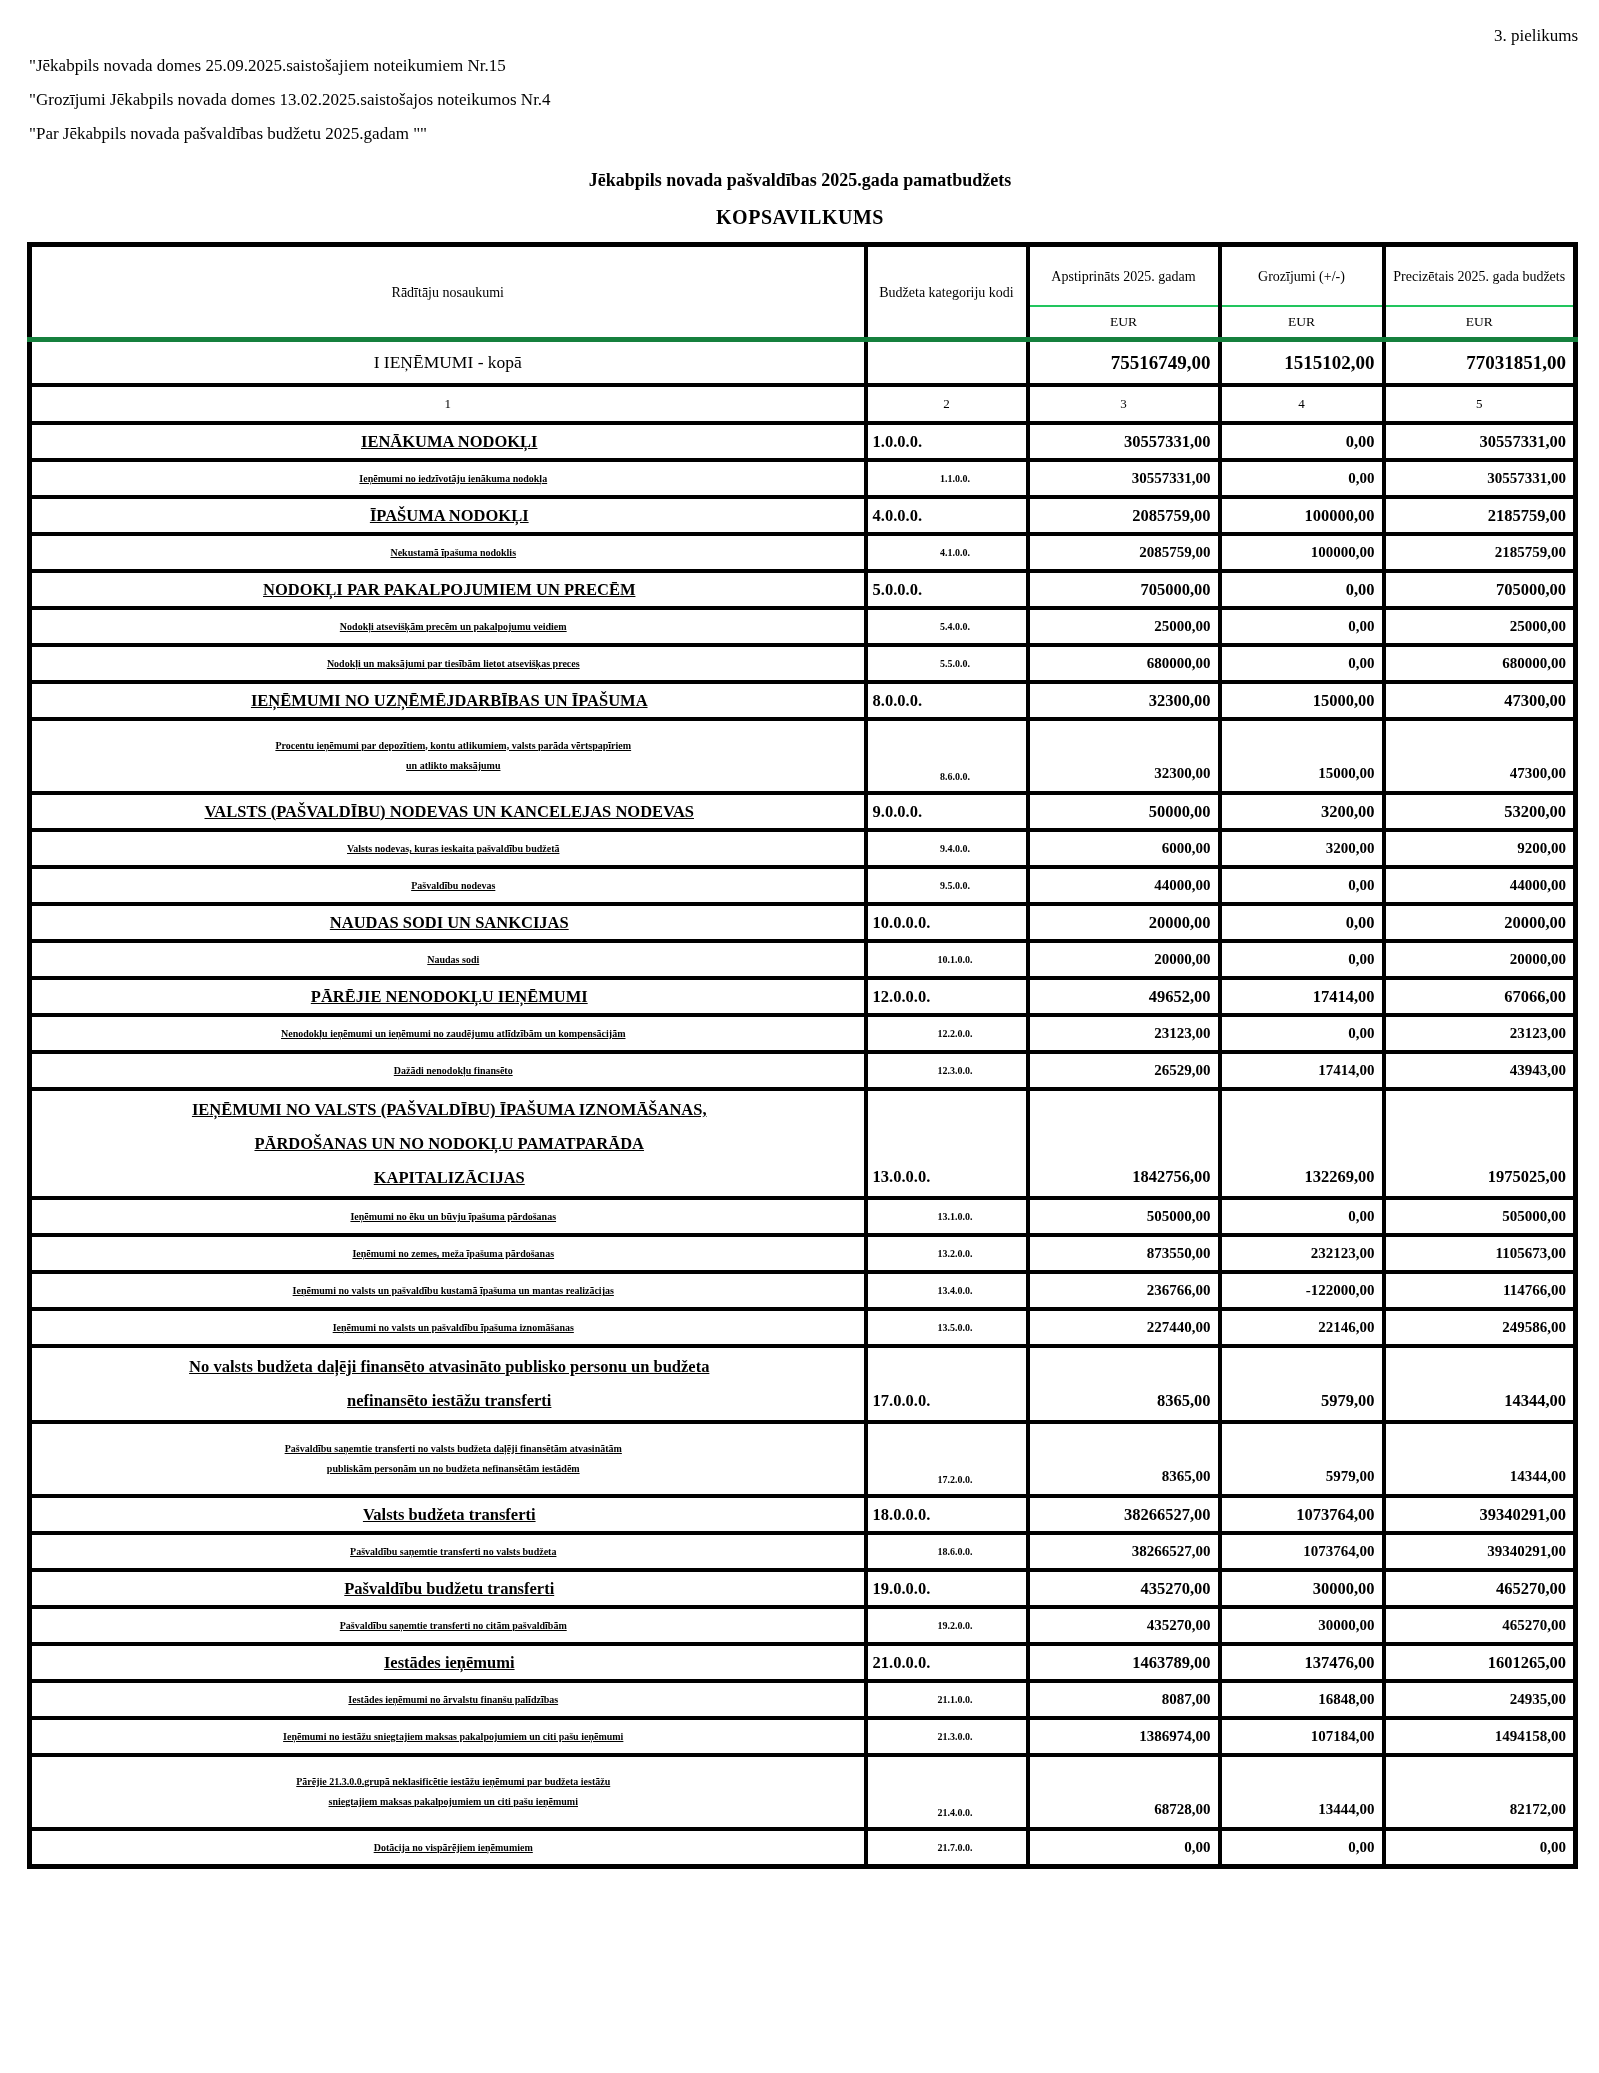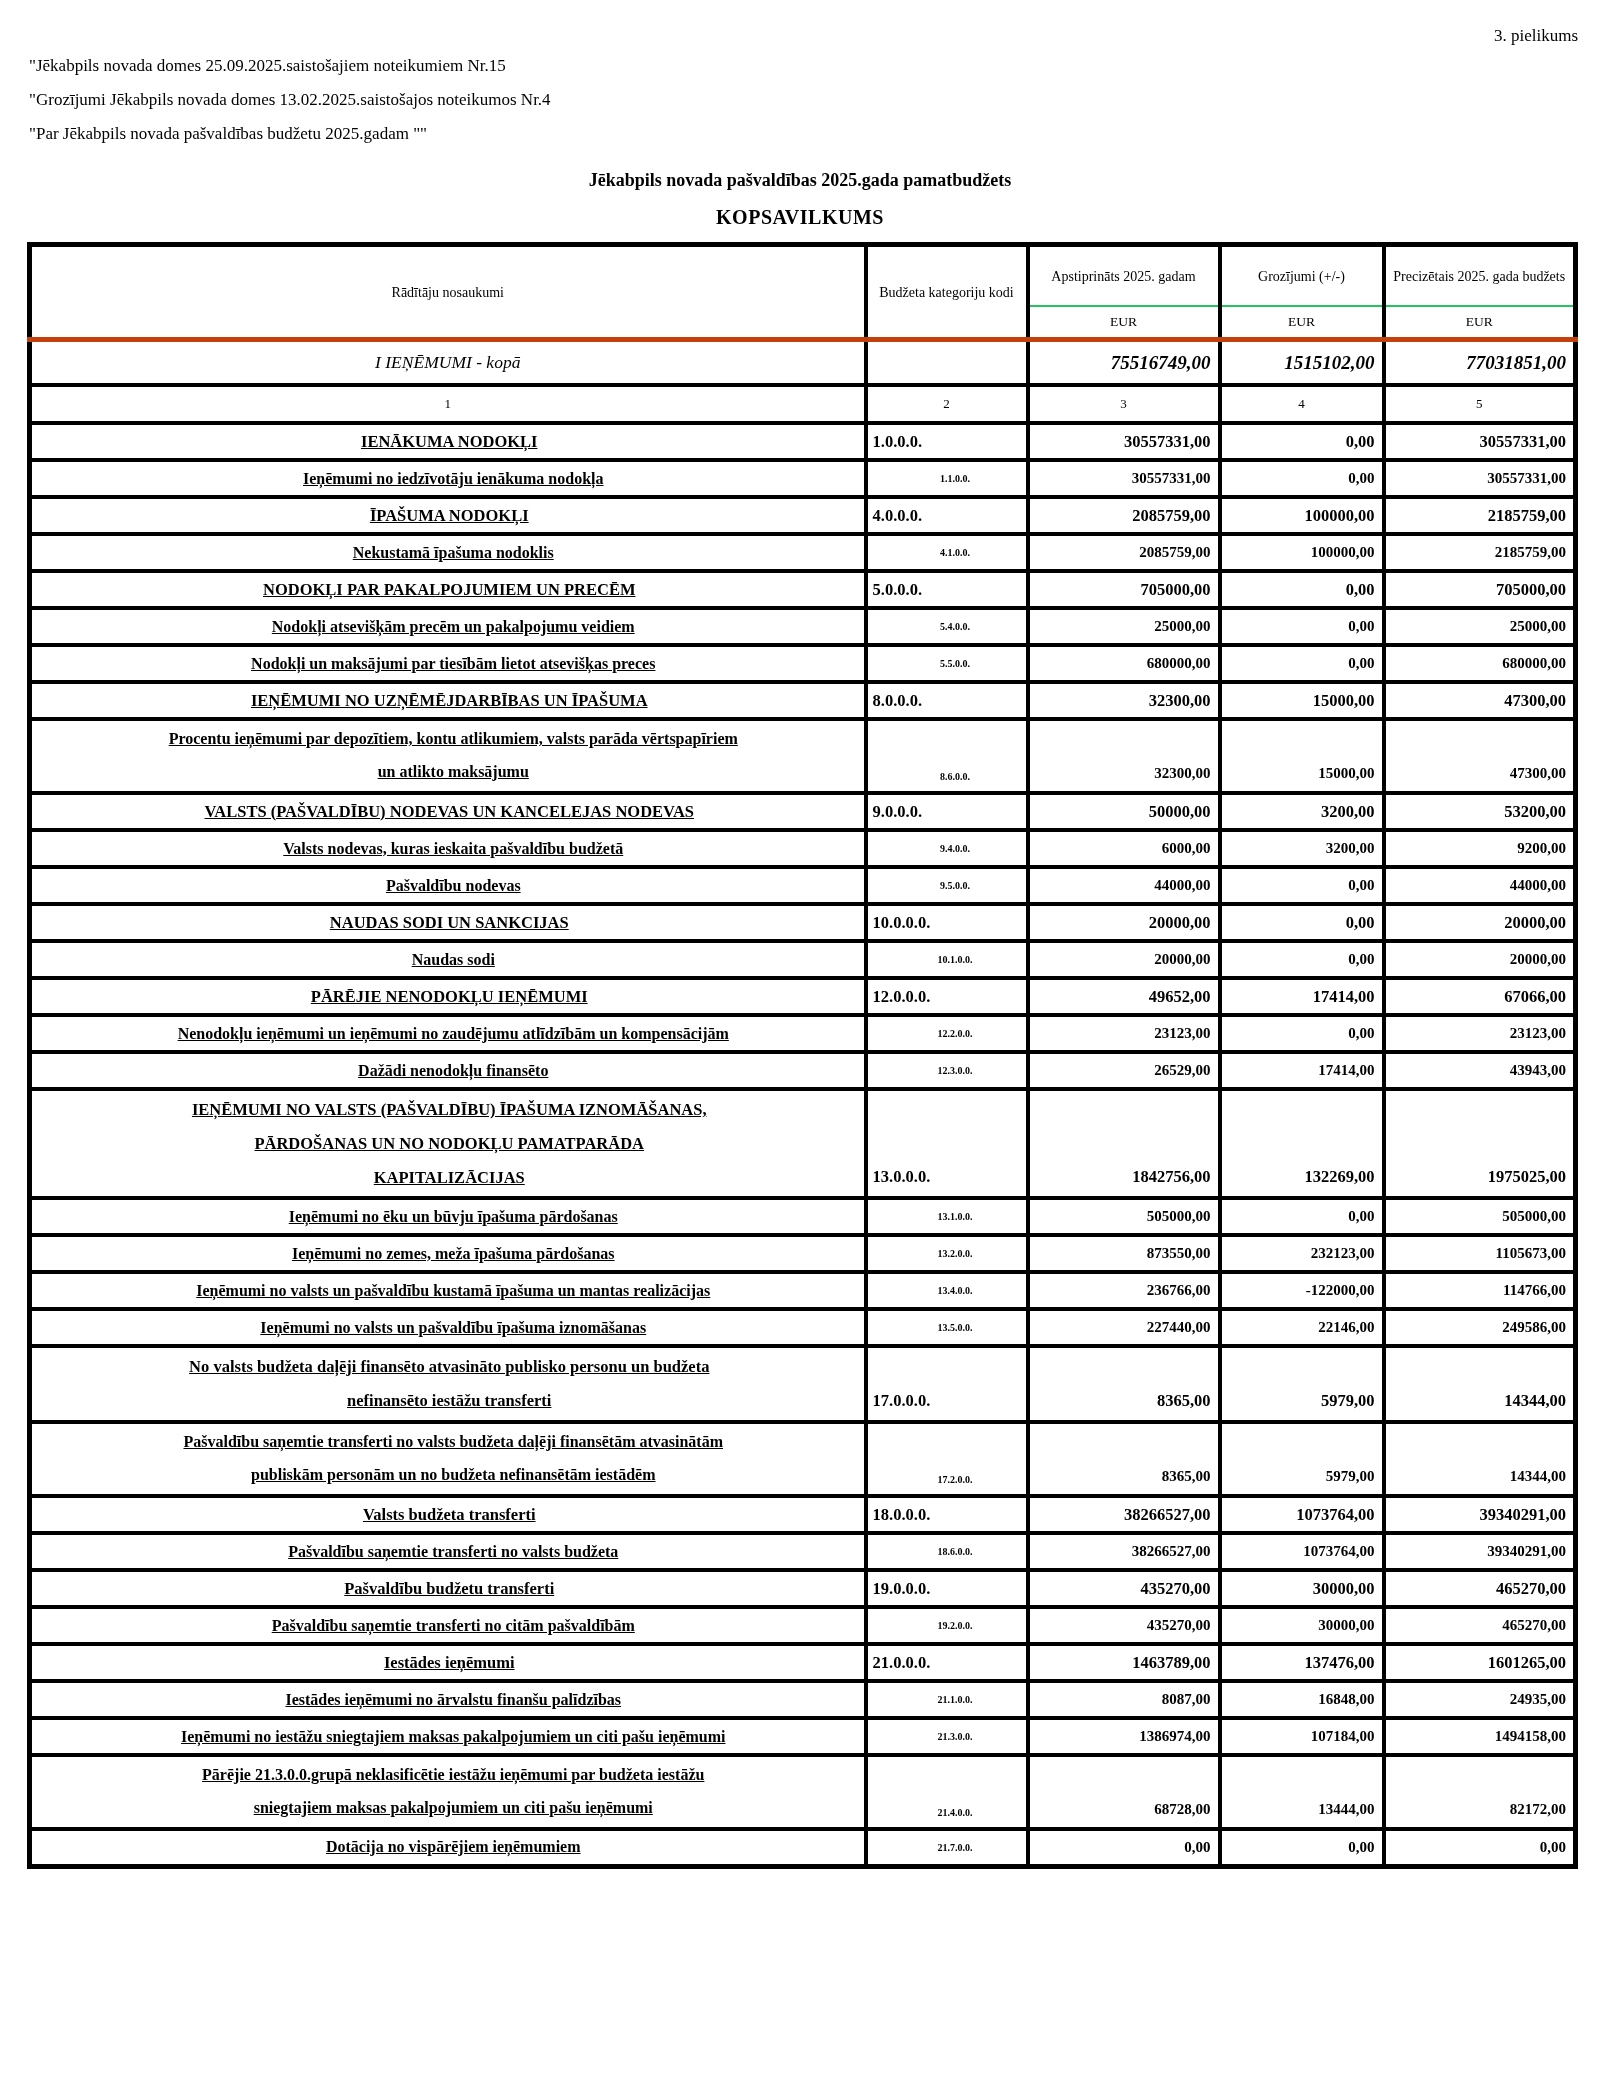--- a/index.html
+++ b/index.html
@@ -30,33 +30,33 @@
   tr.hdr td{
     font-size:14px;font-weight:normal;text-align:center;vertical-align:middle;
     height:54px;line-height:1.5;padding:2px 4px;
   }
   tr.hdr td.split{border-bottom:2px solid #22c55e;}
   tr.eur td{
     border-top:2px solid #000;height:30px;font-size:13.5px;font-weight:normal;
     text-align:center;vertical-align:middle;
   }
   
-  tr.totals td{border-top:5px solid #c2410c;height:41px;vertical-align:middle;font-style:italic;}
+  tr.totals td{border-top:5px solid #15803d;height:41px;vertical-align:middle;}
   tr.totals td.lbl{font-size:17.5px;font-weight:normal;text-align:center;}
   tr.totals td.val{font-size:19px;font-weight:bold;text-align:right;padding-right:7px;}
   
   tr.colnums td{height:34px;font-size:13px;font-weight:normal;text-align:center;vertical-align:middle;}
   
   tbody tr{height:37px;}
   tbody tr.ml2{height:74px;}
   tbody tr.ml3{height:106px;}
   tbody td{vertical-align:middle;font-weight:bold;}
   tbody td.name{text-align:center;text-decoration:underline;}
   tr.section td.name{font-size:16.5px;padding-left:3px;}
-  tr.sub td.name{font-size:16px;padding-left:11px;}
+  tr.sub td.name{font-size:10px;padding-left:11px;}
   tr.ml td.name{white-space:pre-line;line-height:2.05;padding-top:2px;padding-bottom:2px;}
   tr.section td.code{font-size:16.5px;text-align:left;padding-left:5px;}
   tr.sub td.code{font-size:10px;text-align:center;padding-left:17px;}
   tbody td.val{text-align:right;padding-right:7px;}
   tr.section td.val{font-size:16.5px;}
   tr.sub td.val{font-size:15px;}
   tr.ml td.code, tr.ml td.val{vertical-align:bottom;padding-bottom:9px;}
 </style>
 </head>
 <body>

